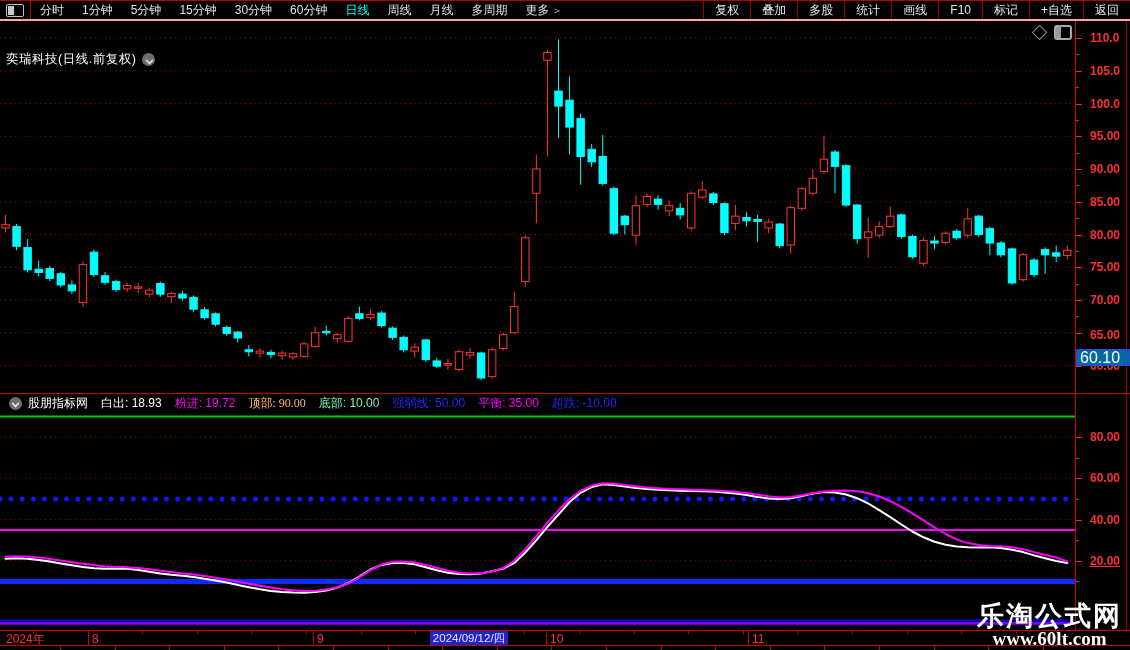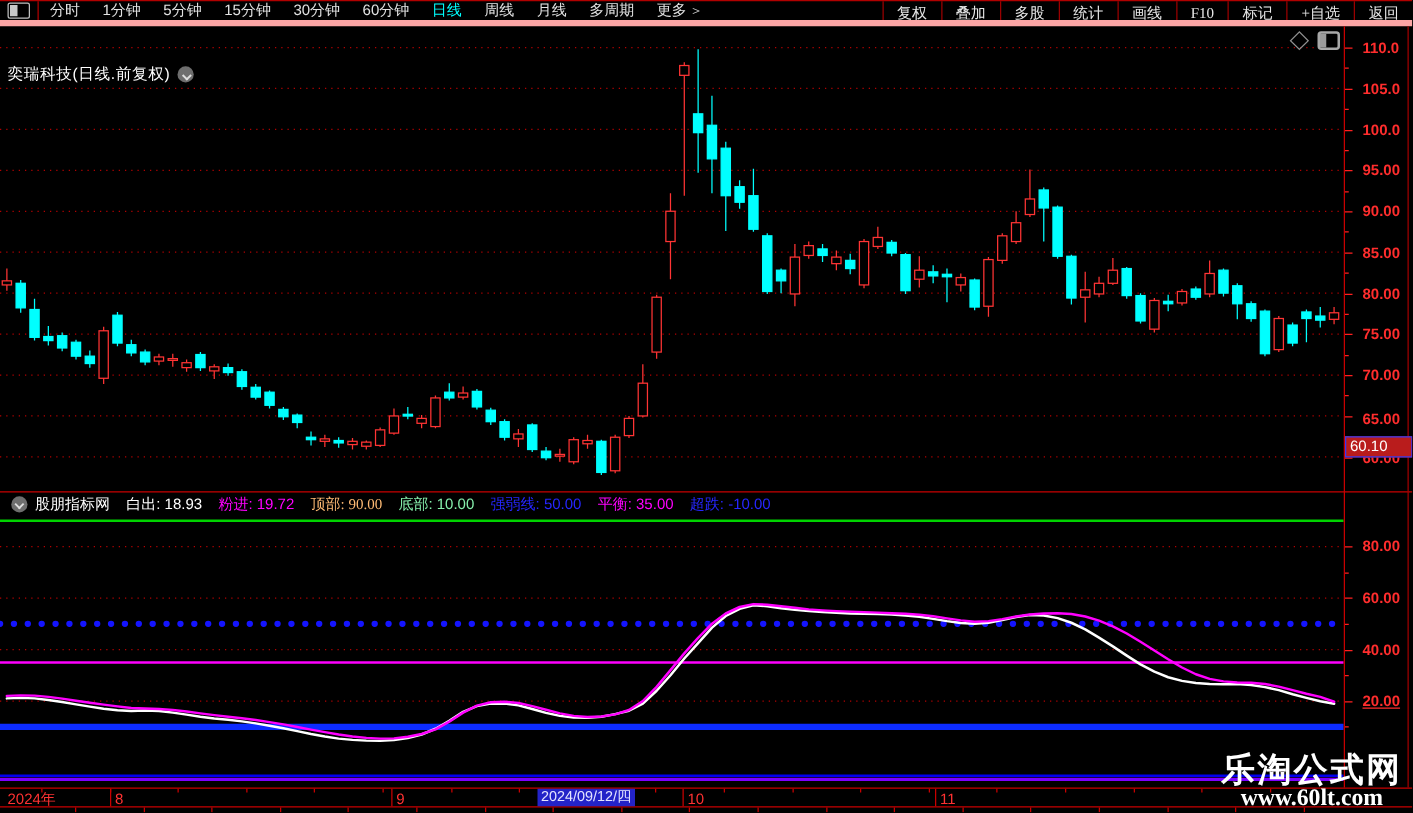--- a/index.html
+++ b/index.html
@@ -1,28 +1,28 @@
 <!DOCTYPE html>
 <html><head>
 <meta charset="utf-8">
 <style>
   html,body{margin:0;padding:0;background:#000;}
   #app{position:relative;width:1130px;height:650px;background:#000;overflow:hidden;
        font-family:"Liberation Sans",sans-serif;-webkit-font-smoothing:none;}
   
   #menu-bar{position:absolute;left:0;top:0;width:1130px;height:21px;box-sizing:border-box;
-            border-top:1px solid #b00000;border-bottom:5px solid #fca5a5;display:flex;align-items:stretch;}
+            border-top:1px solid #b00000;border-bottom:2px solid #fca5a5;display:flex;align-items:stretch;}
   #win-icon-cell{width:30px;border-right:1px solid #b00000;display:flex;align-items:center;justify-content:center;}
   .panel-glyph{width:16px;height:11px;border:1px solid #c0c0c0;border-radius:2px;position:relative;background:#000;}
   .panel-glyph::before{content:"";position:absolute;left:1px;top:1px;bottom:1px;width:6px;background:#c8c8c8;}
   #menu-left{display:flex;align-items:center;}
   .menu-item{color:#e2e2e2;font-size:12px;padding:0 9px;line-height:19px;white-space:nowrap;cursor:default;}
   .menu-item.active{color:#00ffff;}
   #menu-right{margin-left:auto;display:flex;align-items:stretch;}
-  .menu-item-r{color:#e8e8e8;font-size:12px;padding:0 11px;line-height:19px;border-left:1px solid #9b0000;white-space:nowrap;font-family:Liberation Serif, serif;}
+  .menu-item-r{color:#e8e8e8;font-size:12px;padding:0 11px;line-height:19px;border-left:1px solid #9b0000;white-space:nowrap;}
   .more-arrow{color:#cfcfcf;font-size:11px;padding-left:2px;}
   
   .hline{position:absolute;height:1px;background:#c80000;}
   .vline{position:absolute;width:1px;background:#c80000;}
   
   #chart-title-row{position:absolute;left:6px;top:23px;display:flex;align-items:center;z-index:5;margin-top:28px;}
   #chart-title{color:#ffffff;font-size:12.5px;letter-spacing:0.5px;}
   .chev-circle{width:13px;height:13px;border-radius:50%;background:#6e6e6e;margin-left:6px;position:relative;}
   .chev-circle::before{content:"";position:absolute;left:3.2px;top:3.5px;width:5px;height:5px;
        border-right:2px solid #dedede;border-bottom:2px solid #dedede;transform:rotate(45deg) scale(.8);}
@@ -30,22 +30,22 @@
   #diamond-icon{width:9px;height:9px;border:1.5px solid #8f8f8f;transform:rotate(45deg);margin-right:9px;}
   #layout-icon{width:14px;height:11px;border:2px solid #a8a8a8;border-radius:3px;position:relative;background:#000;}
   #layout-icon::before{content:"";position:absolute;left:0px;top:0px;bottom:0px;width:5px;background:#9a9a9a;}
   
   #main-svg{position:absolute;left:0;top:21px;}
   #sub-svg{position:absolute;left:0;top:394px;}
   
   #price-axis{position:absolute;left:1076px;top:21px;width:54px;height:372px;}
   .ax-label{position:absolute;left:14px;color:#ff2d2d;font-size:12px;font-weight:700;white-space:nowrap;}
   .tickmark{position:absolute;background:#ff2020;height:1px;}
-  #cur-tag{position:absolute;left:0px;width:49px;height:15px;background:#b91c1c;border:1px solid #3a3af0;
-           color:#ffffff;font-size:12px;line-height:15px;padding-left:3px;z-index:4;}
+  #cur-tag{position:absolute;left:0px;width:49px;height:15px;background:#0369a1;border:1px solid #3a3af0;
+           color:#ffffff;font-size:16px;line-height:15px;padding-left:3px;z-index:4;}
   #sub-axis{position:absolute;left:1076px;top:394px;width:54px;height:236px;}
   
   #ind-header{position:absolute;left:3px;top:395px;height:16px;display:flex;align-items:center;z-index:5;}
   #ind-name{color:#ffffff;font-size:12px;margin-left:6px;}
   .ind-field{font-size:12px;margin-left:13px;white-space:nowrap;}
   
   #date-axis{position:absolute;left:0;top:630px;width:1130px;height:16px;box-sizing:border-box;
              border-top:1px solid #c80000;border-bottom:1px solid #c80000;background:#000;}
   .date-label{position:absolute;top:1px;color:#ff3232;font-size:12px;line-height:14px;}
   .month-sep{position:absolute;top:0;width:1px;height:14px;background:#c80000;}

